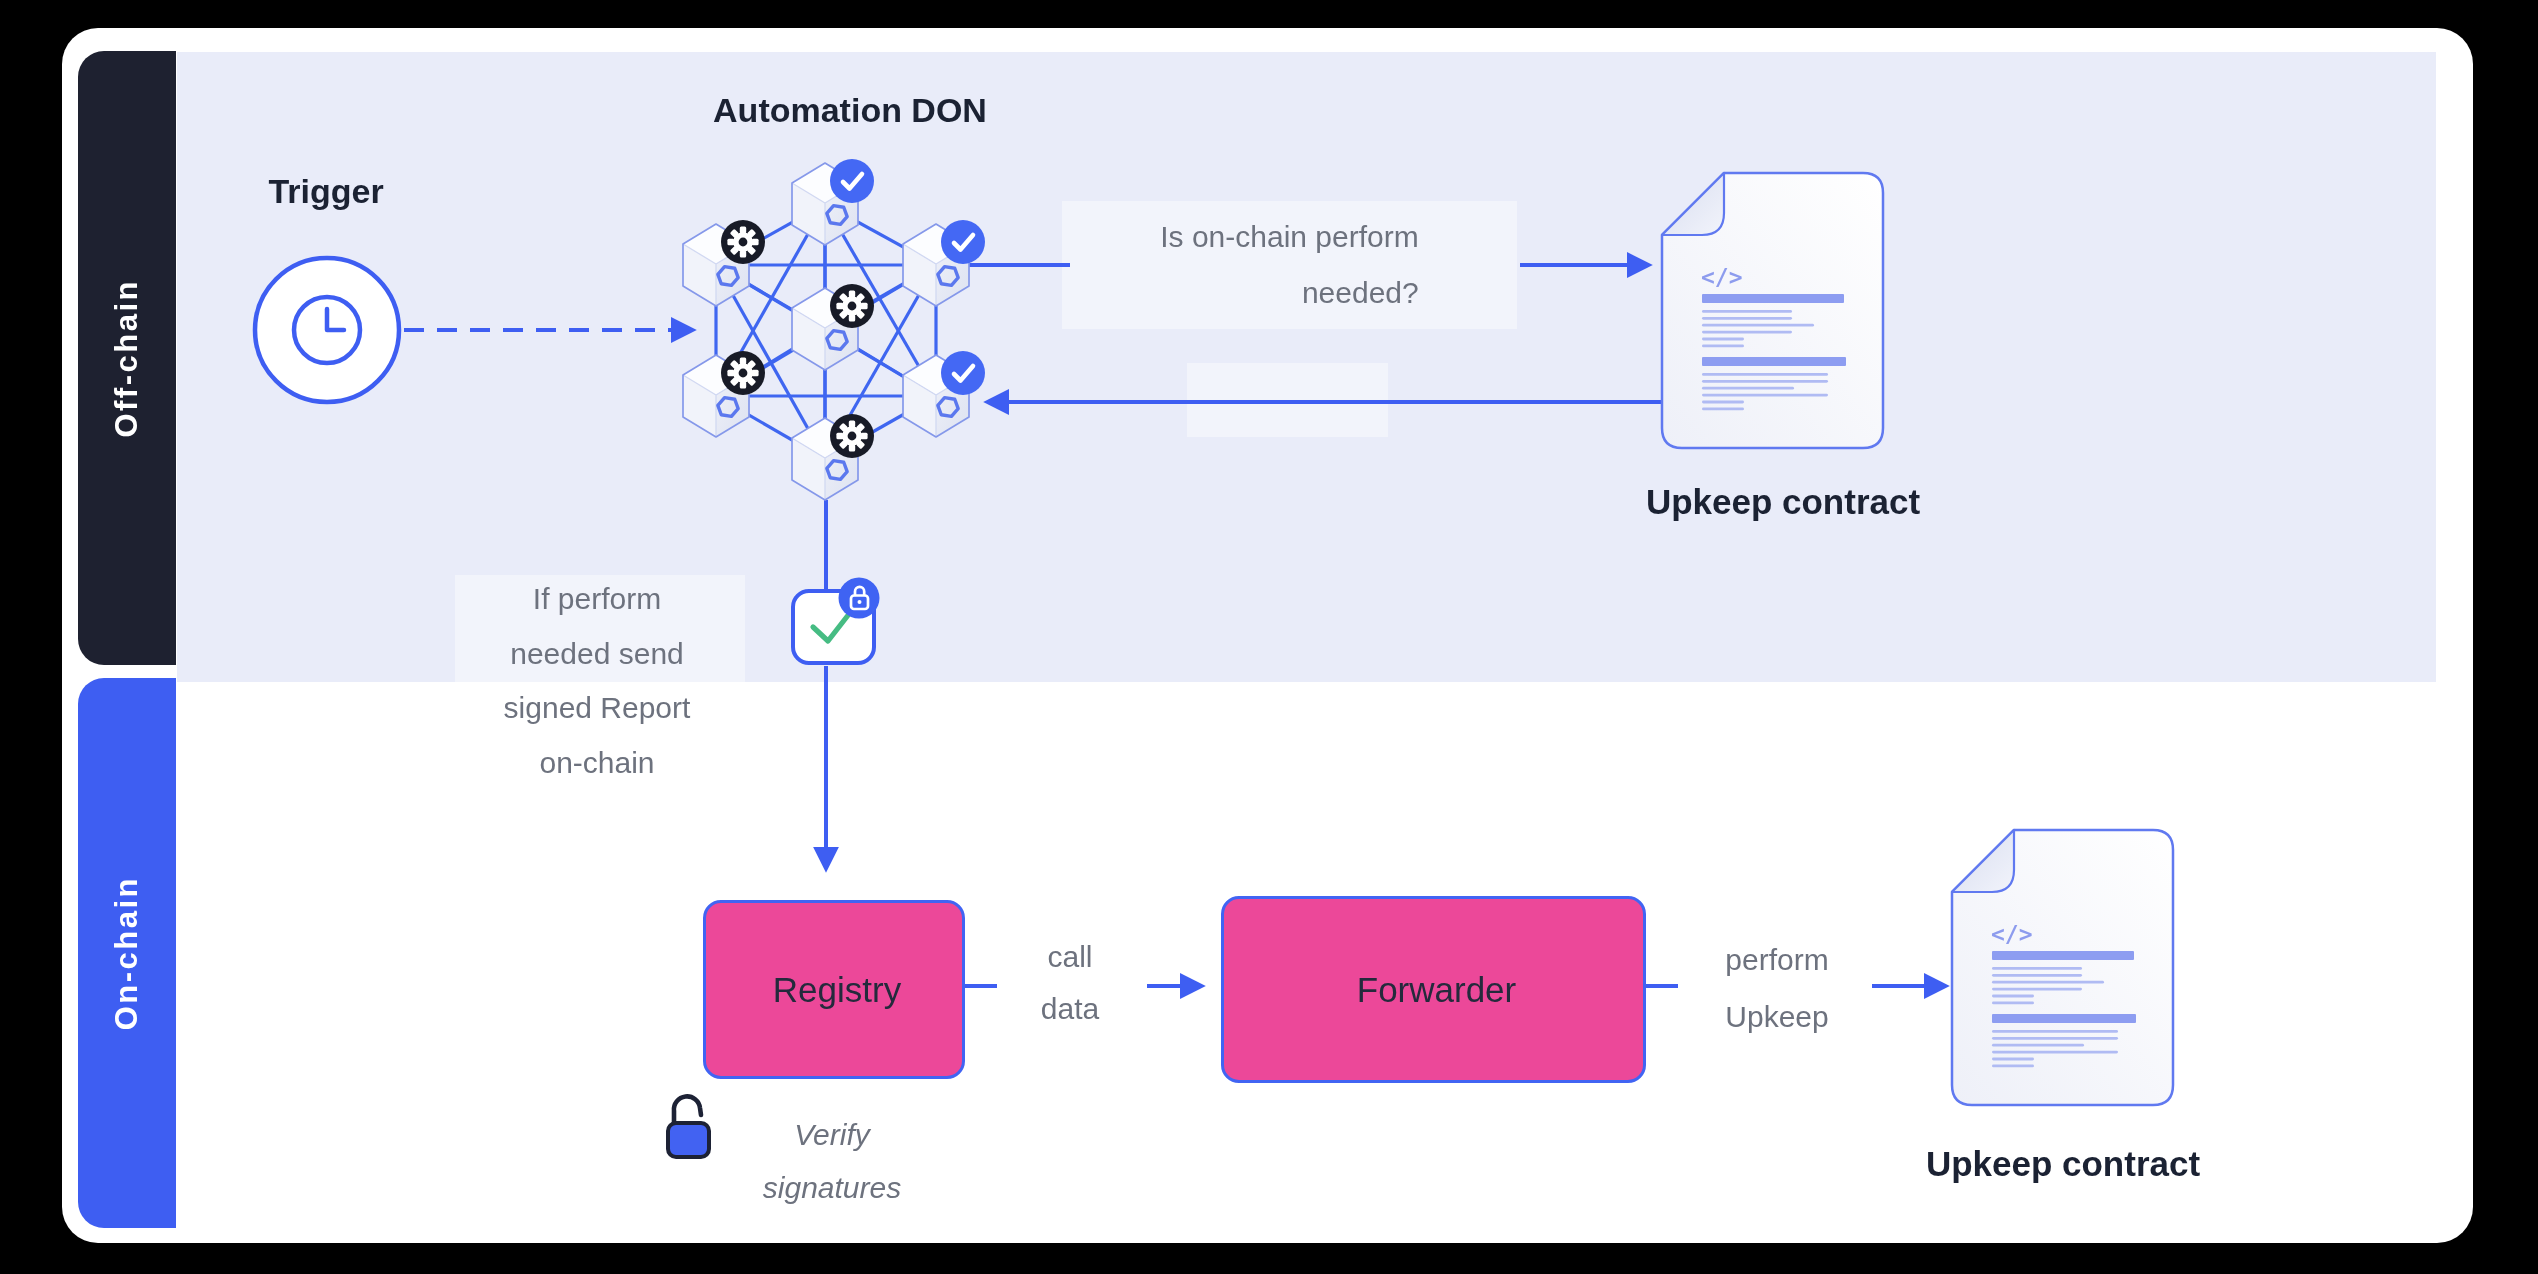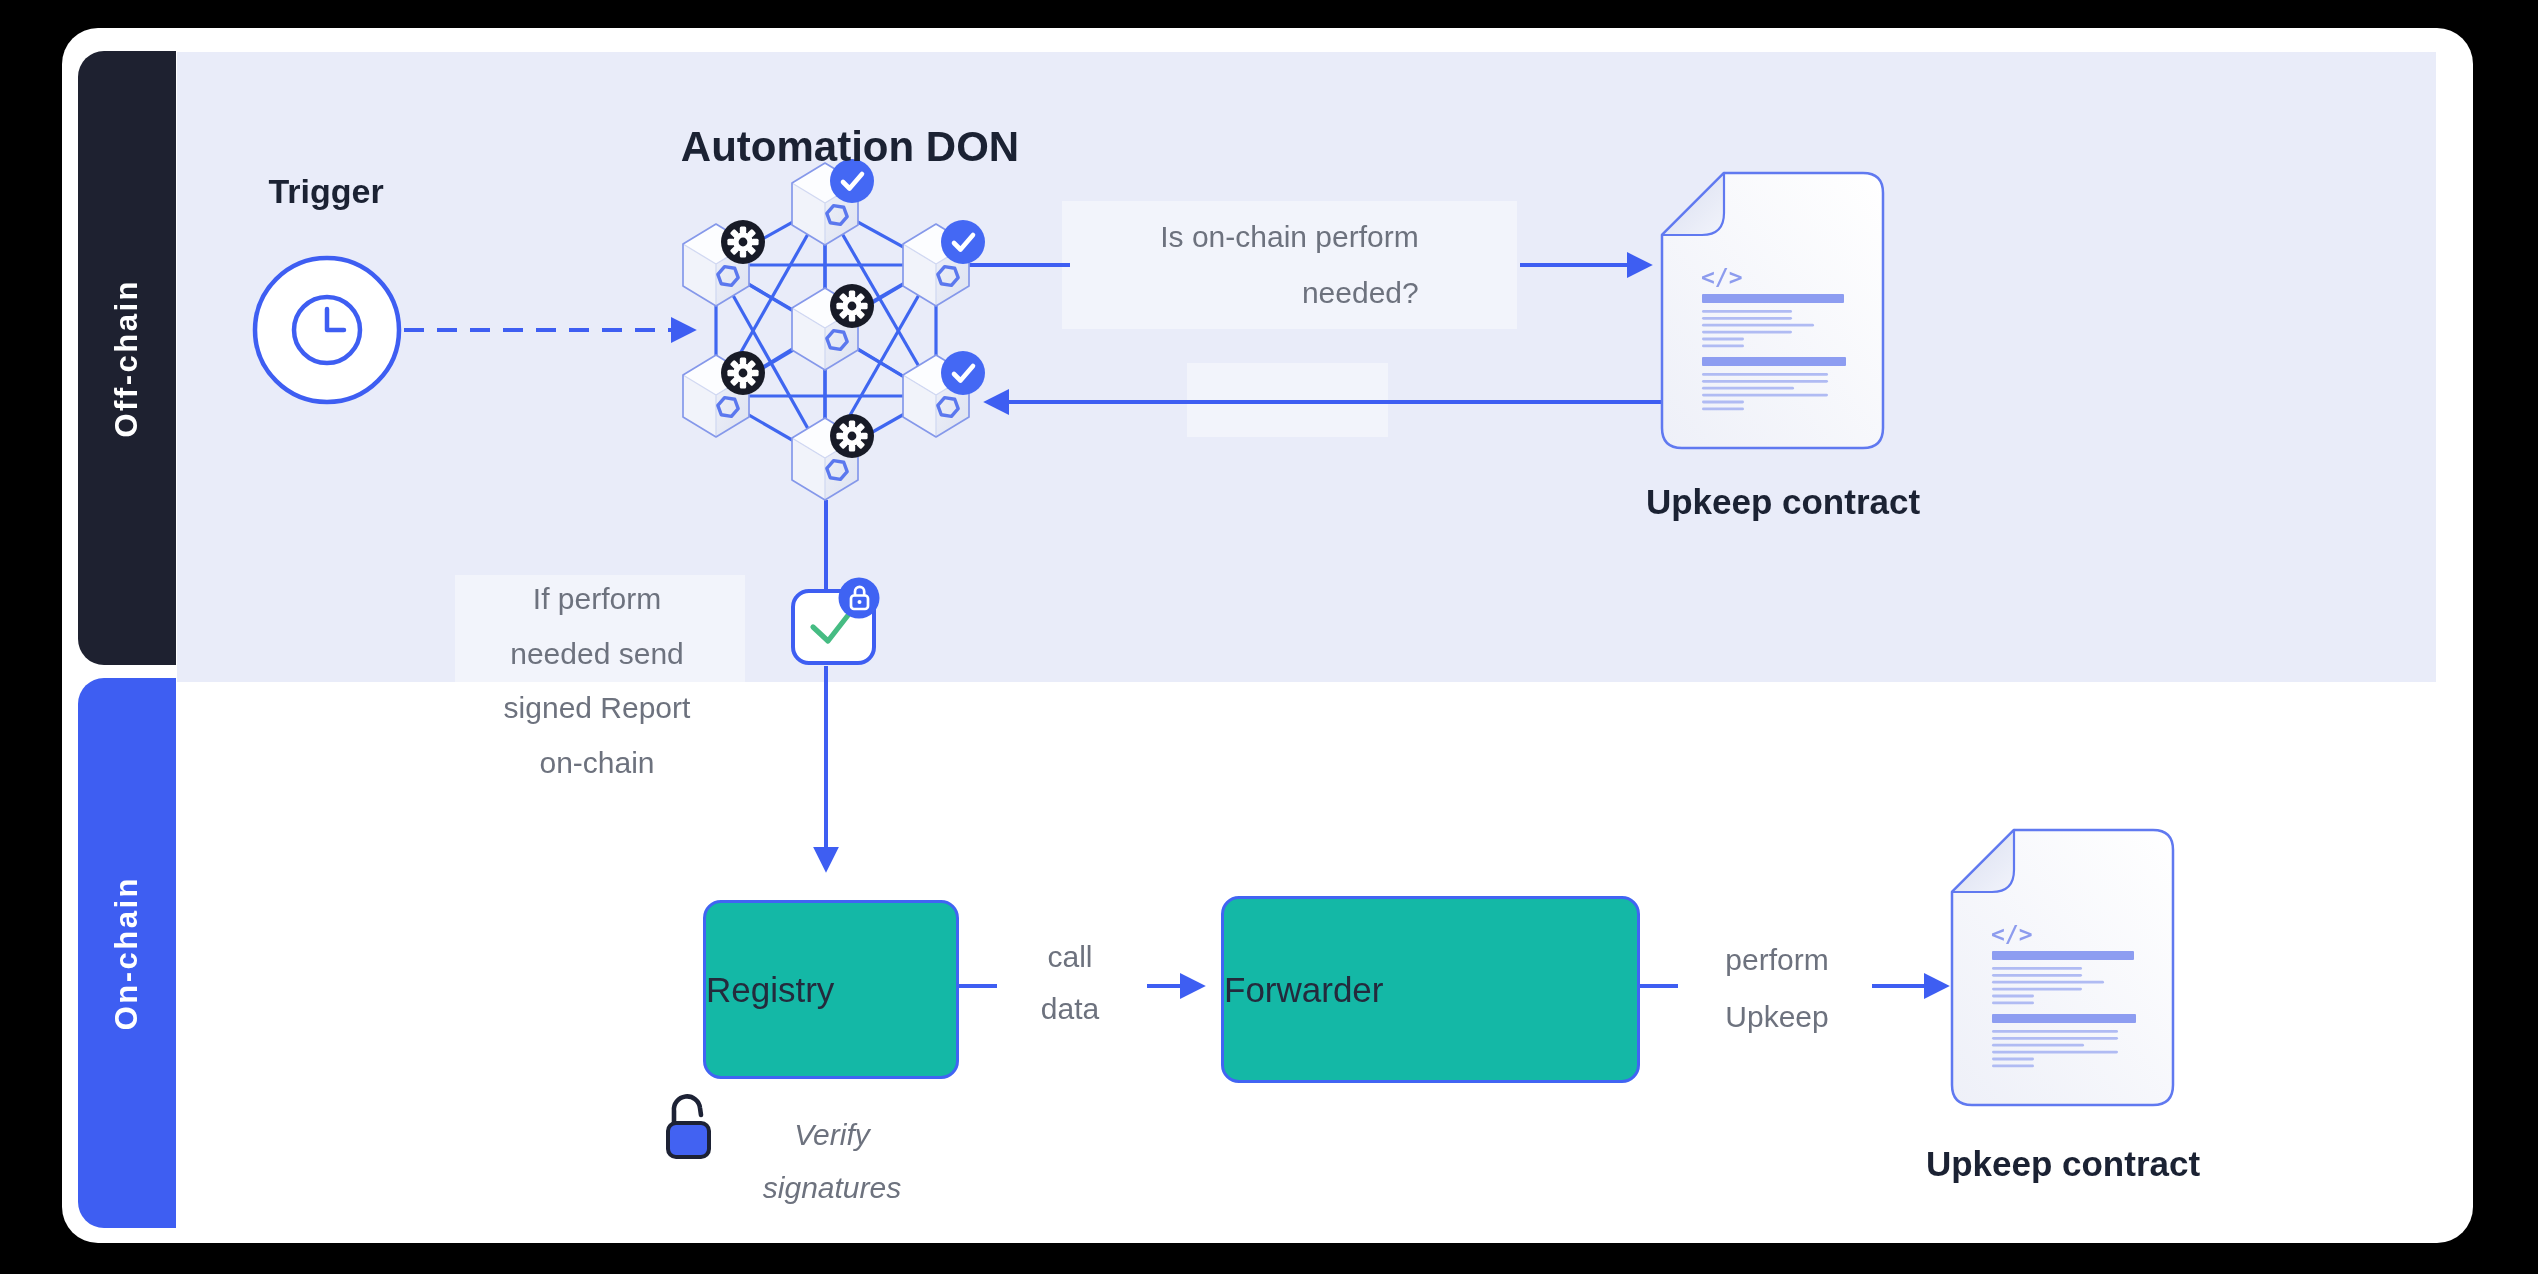--- a/index.html
+++ b/index.html
@@ -10,22 +10,22 @@
   .bar{position:absolute;left:78px;width:98px;border-radius:26px 0 0 26px;display:flex;align-items:center;justify-content:center;}
   .bar-off{top:51px;height:614px;background:#1e2130;}
   .bar-on{top:678px;height:550px;background:#3e5ef2;}
   .vlabel{writing-mode:vertical-rl;transform:rotate(180deg);color:#fff;font-weight:bold;font-size:31px;letter-spacing:2.5px;}
   svg.overlay{position:absolute;left:0;top:0;z-index:2;}
   .txt{position:absolute;z-index:3;}
   .heading{color:#1b2233;font-weight:bold;text-align:center;}
   .gray{color:#6d727e;font-size:30px;text-align:center;white-space:pre-line;}
   .annot-bg{position:absolute;background:#f2f4fb;z-index:2;}
   .flexc{display:flex;align-items:center;justify-content:center;text-align:right;}
-  .nodebox{position:absolute;z-index:3;background:#14b8a6;border:3px solid #4164f3;border-radius:18px;
-           display:flex;align-items:center;justify-content:flex-start;}
+  .nodebox{position:absolute;z-index:3;background:#ec4899;border:3px solid #4164f3;border-radius:18px;
+           display:flex;align-items:center;justify-content:center;padding-left:6px;}
   .nodebox span{font-size:35px;color:#242a3c;}
 </style>
 </head>
 <body>
 
 <div class="stage">
   <div class="card"></div>
   <div class="panel"></div>
 
   <div class="bar bar-off">
@@ -189,21 +189,21 @@
     <use href="#doc" x="1662" y="173"></use>
     <use href="#doc" x="1952" y="830"></use>
 
     <g>
       <path d="M674 1123 L674 1111 A 13 13 0 0 1 700 1108 L701 1115" fill="none" stroke="#1d2235" stroke-width="4.6" stroke-linecap="round"></path>
       <rect x="668" y="1123" width="41" height="34" rx="8" fill="#4262f2" stroke="#1d2235" stroke-width="4"></rect>
     </g>
   </svg>
 
   <div class="txt heading" style="left:206px;top:172px;width:240px;font-size:34px;">Trigger</div>
-  <div class="txt heading" style="left:650px;top:91px;width:400px;font-size:42px;margin-top:32px;">Automation DON</div>
+  <div class="txt heading" style="left:650px;top:91px;width:400px;font-size:34px;">Automation DON</div>
 
   <div class="txt gray flexc" style="left:1062px;top:201px;width:455px;height:128px;line-height:56px;">Is on-chain perform
 needed?</div>
   <div class="txt gray" style="left:432px;top:572px;width:330px;line-height:54.5px;">If perform
 needed send
 signed Report
 on-chain</div>
 
   <div class="txt heading" style="left:1637px;top:482px;width:292px;font-size:35px;">Upkeep contract</div>
   <div class="txt heading" style="left:1917px;top:1144px;width:292px;font-size:35px;">Upkeep contract</div>

